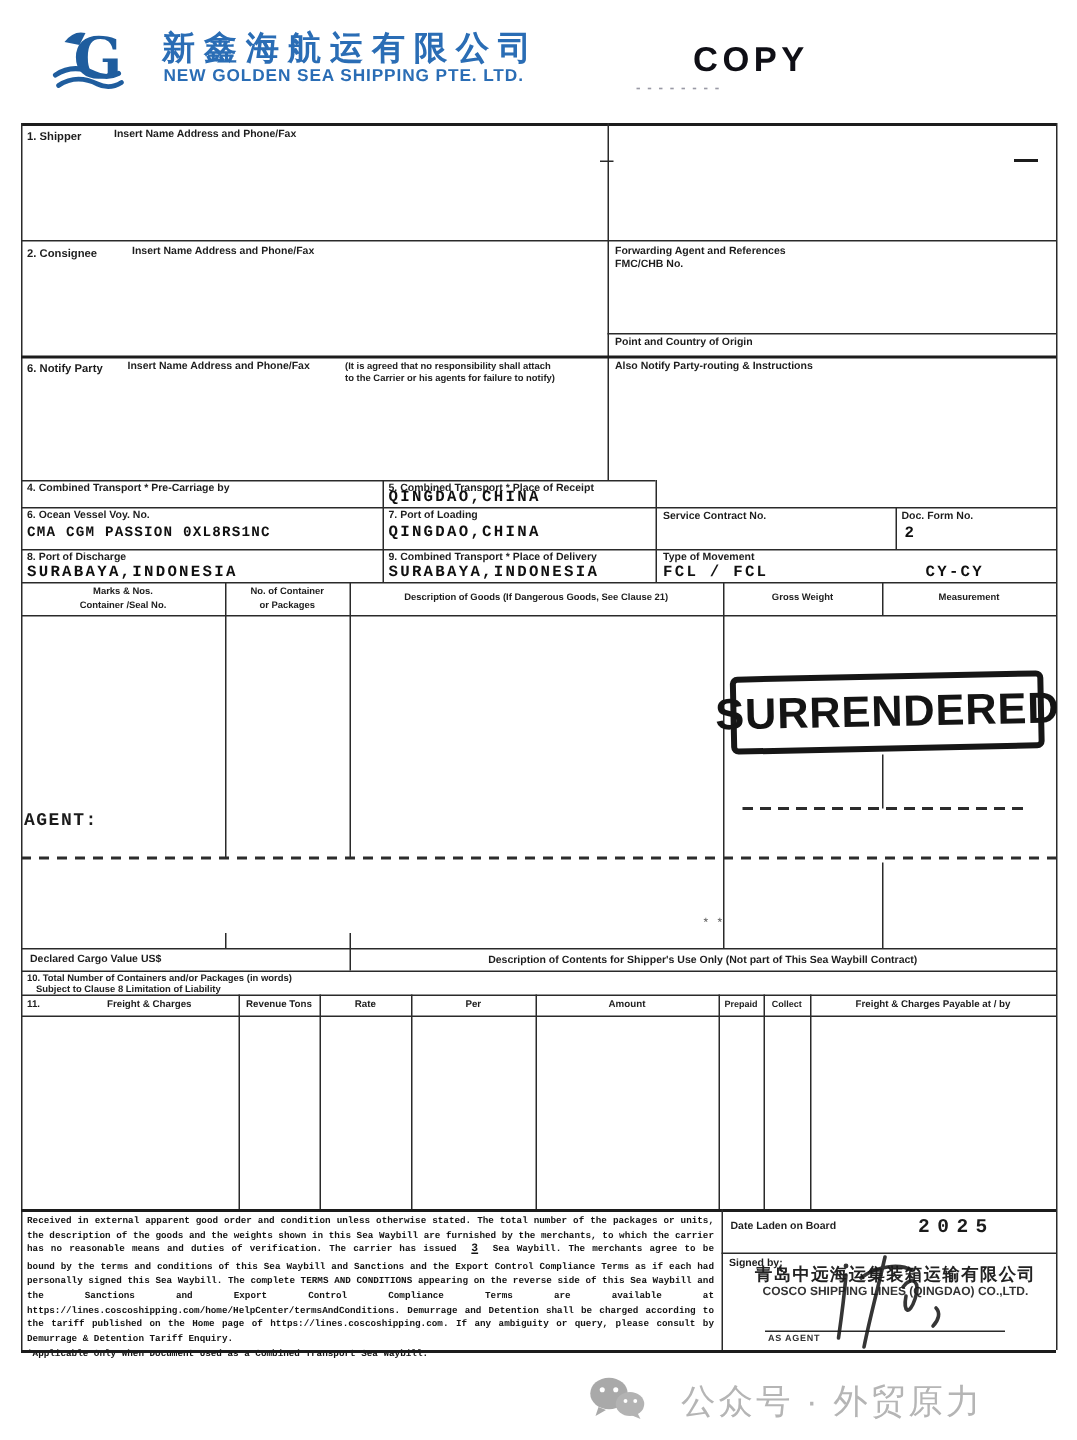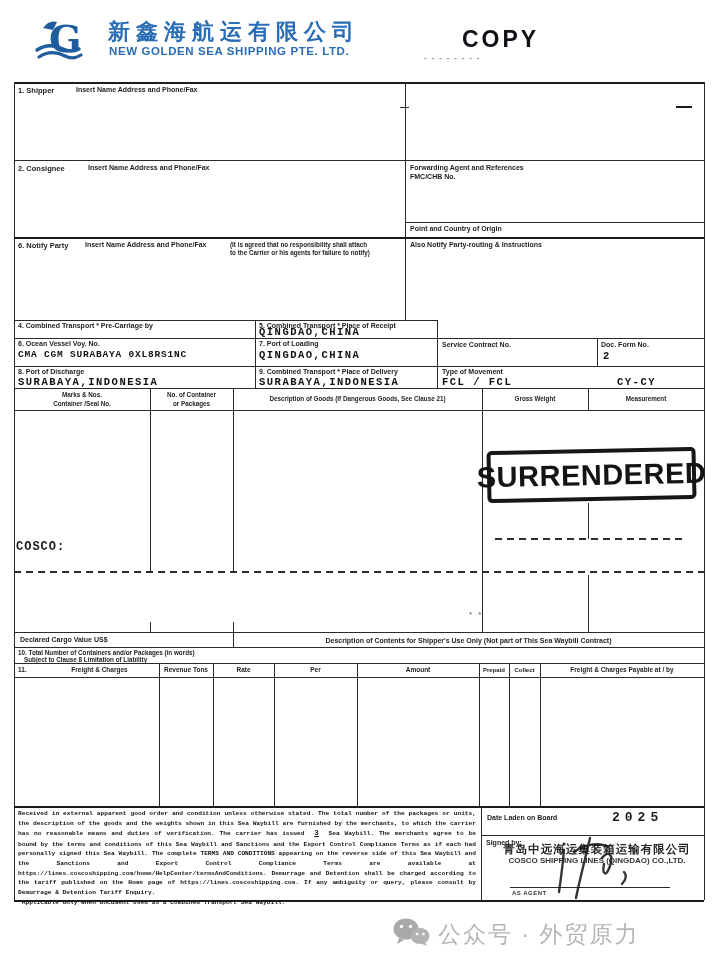--- a/index.html
+++ b/index.html
@@ -79,21 +79,21 @@
   <div class="lbl" style="left:18px;top:241px;font-size:7.5px;">6. Notify Party</div>
   <div class="lbl hint" style="left:85px;top:241px;">Insert Name Address and Phone/Fax</div>
   <div class="lbl-sm" style="left:230px;top:241px;">(It is agreed that no responsibility shall attach</div>
   <div class="lbl-sm" style="left:230px;top:249px;">to the Carrier or his agents for failure to notify)</div>
 
   <div class="lbl" style="left:18px;top:322px;">4. Combined Transport *     Pre-Carriage by</div>
   <div class="lbl" style="left:259px;top:322px;">5. Combined Transport *     Place of Receipt</div>
   <div class="val" style="left:259px;top:326px;">QINGDAO,CHINA</div>
 
   <div class="lbl" style="left:18px;top:340px;">6. Ocean Vessel Voy. No.</div>
-  <div class="val" style="left:18px;top:349px;font-size:9.5px;letter-spacing:.8px;">CMA CGM SURABAYA 0XL8RS1NC</div>
+  <div class="val" style="left:18px;top:349px;font-size:9.5px;letter-spacing:.8px;">CMA CGM PASSION 0XL8RS1NC</div>
   <div class="lbl" style="left:259px;top:340px;">7. Port of Loading</div>
   <div class="val" style="left:259px;top:349px;">QINGDAO,CHINA</div>
   <div class="lbl" style="left:442px;top:341px;">Service Contract No.</div>
   <div class="lbl" style="left:601px;top:341px;">Doc. Form No.</div>
   <div class="val" style="left:603px;top:350px;">2</div>
 
   <div class="lbl" style="left:18px;top:368px;">8. Port of Discharge</div>
   <div class="val" style="left:18px;top:376px;">SURABAYA,INDONESIA</div>
   <div class="lbl" style="left:259px;top:368px;">9. Combined Transport *    Place of Delivery</div>
   <div class="val" style="left:259px;top:376px;">SURABAYA,INDONESIA</div>
@@ -118,21 +118,21 @@
   <div class="vl" style="left:482px;top:388px;height:244px;"></div>
   <div class="vl" style="left:588px;top:388px;height:22px;"></div>
   <div class="vl" style="left:588px;top:503px;height:36px;"></div>
   <div class="vl" style="left:588px;top:575px;height:57px;"></div>
   <div class="vl" style="left:150px;top:622px;height:10px;"></div>
   <div class="vl" style="left:233px;top:622px;height:10px;"></div>
 
   <div class="stamp">SURRENDERED</div>
   <div class="dash" style="left:495px;top:538px;width:187px;"></div>
   <div class="dash" style="left:14px;top:571px;width:690px;"></div>
-  <div class="abs" style="left:16px;top:540px;font-family:'Liberation Mono','DejaVu Sans Mono',monospace;font-weight:700;font-size:12px;letter-spacing:1px;">COSCO:</div>
+  <div class="abs" style="left:16px;top:540px;font-family:'Liberation Mono','DejaVu Sans Mono',monospace;font-weight:700;font-size:12px;letter-spacing:1px;">AGENT:</div>
   <div class="abs" style="left:469px;top:610px;font-size:8px;color:#555;letter-spacing:2px;">* *</div>
 
   <div class="hl" style="left:14px;top:632px;width:690px;"></div>
   <div class="vl" style="left:233px;top:632px;height:15px;"></div>
   <div class="lbl" style="left:20px;top:636px;">Declared Cargo Value US$</div>
   <div class="th" style="left:233px;top:636px;width:471px;font-size:7px;">Description of Contents for Shipper's Use Only (Not part of This Sea Waybill Contract)</div>
   <div class="hl" style="left:14px;top:647px;width:690px;"></div>
 
   <div class="lbl-sm" style="left:18px;top:649px;">10. Total Number of Containers and/or Packages (in words)</div>
   <div class="lbl-sm" style="left:24px;top:656px;">Subject to Clause 8 Limitation of Liability</div>
@@ -181,21 +181,21 @@
         <path d="M16,14 C15,26 13,42 11,56"></path>
         <path d="M42,2 C38,20 32,42 28,62"></path>
         <path d="M26,16 C36,8 52,6 60,11"></path>
         <path d="M54,22 C60,14 66,18 62,30 C58,42 54,38 56,28"></path>
         <path d="M76,36 C79,39 78,44 74,48"></path>
       </g>
     </svg>
   </div>
   <div class="hl2" style="left:14px;top:900px;width:690px;"></div>
 
-  <div class="abs" style="left:392px;top:917px;width:280px;display:flex;align-items:center;gap:8px;">
+  <div class="abs" style="left:392px;top:917px;width:280px;display:flex;align-items:center;gap:24px;">
     <span>
       <svg width="38" height="30" viewBox="0 0 38 30">
         <ellipse cx="14" cy="12" rx="12.5" ry="10.5" fill="#a9a9a9"></ellipse>
         <path d="M7,21 L5,27 L12,23 Z" fill="#a9a9a9"></path>
         <circle cx="9.5" cy="9.5" r="1.7" fill="#fff"></circle>
         <circle cx="18.5" cy="9.5" r="1.7" fill="#fff"></circle>
         <ellipse cx="28" cy="19" rx="9.5" ry="8" fill="#b3b3b3"></ellipse>
         <path d="M33,25 L35,29 L29,26.5 Z" fill="#b3b3b3"></path>
         <circle cx="25" cy="17" r="1.3" fill="#fff"></circle>
         <circle cx="31.5" cy="17" r="1.3" fill="#fff"></circle>

